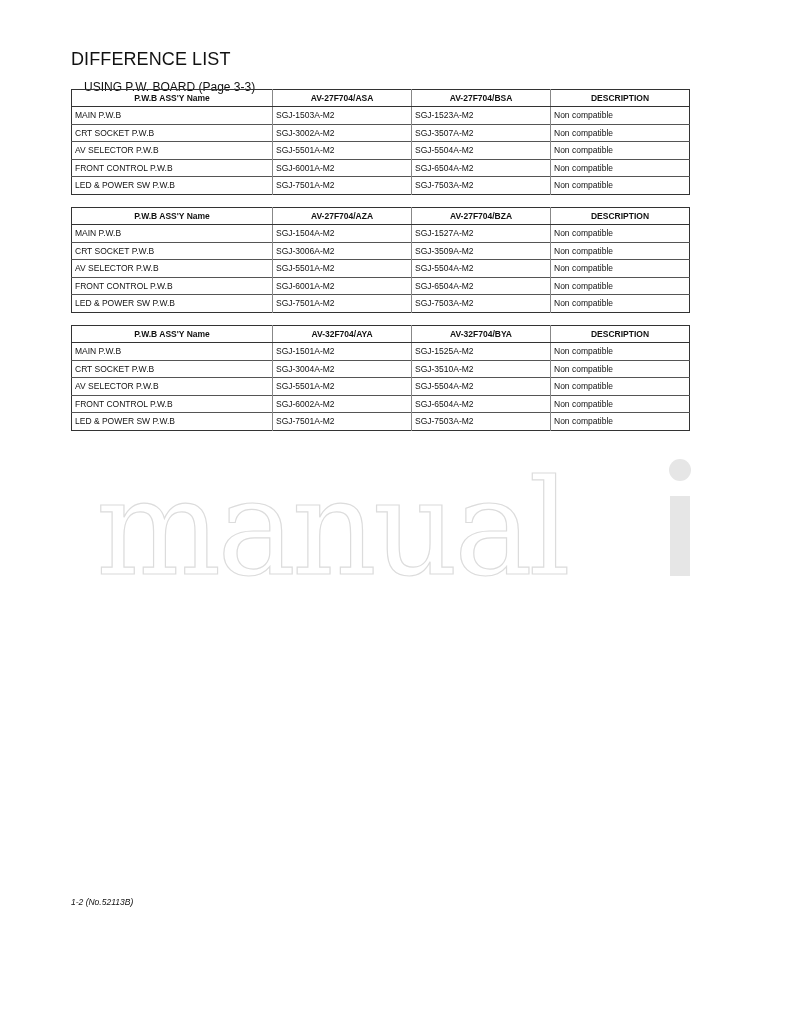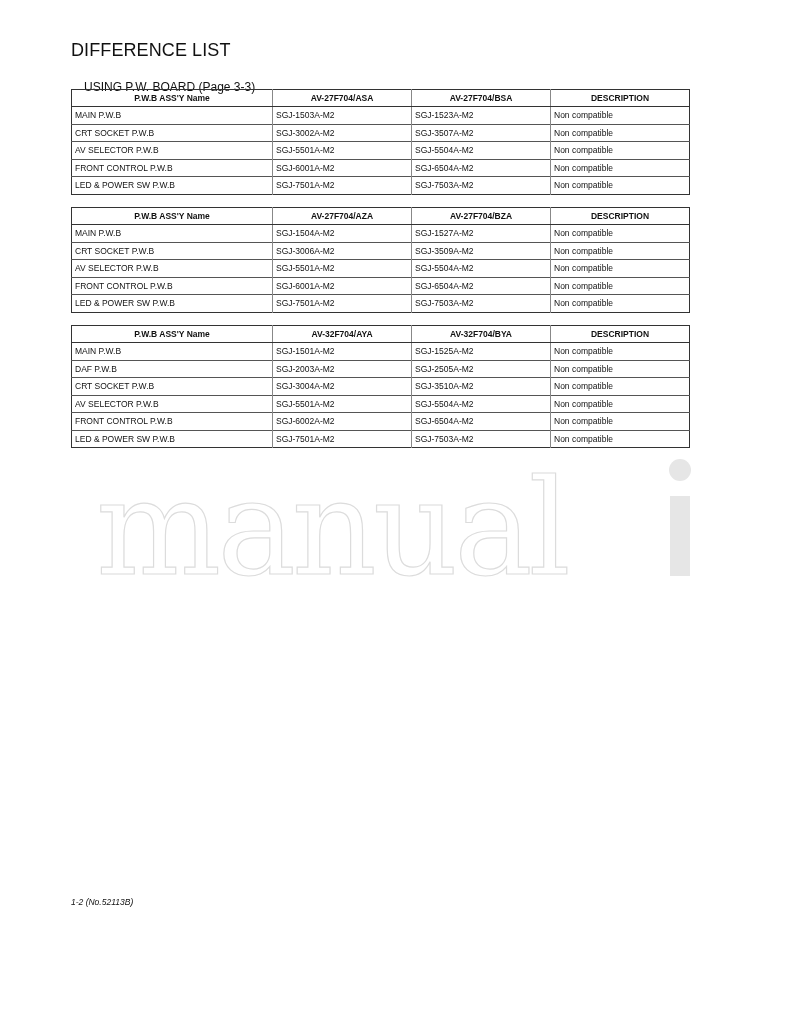--- a/index.html
+++ b/index.html
@@ -1,18 +1,18 @@
 <!DOCTYPE html>
 <html><head>
 <meta charset="utf-8">
 <style>
   html, body { margin: 0; padding: 0; background: #ffffff; }
   body { width: 800px; height: 1036px; position: relative; overflow: hidden;
          font-family: "Liberation Sans", sans-serif; color: #111; }
-  .title { position: absolute; left: 71px; top: 40px; font-size: 18px; letter-spacing: 0.1px; margin: 0; font-weight: normal; }
+  .title { position: absolute; left: 71px; top: 49px; font-size: 18px; letter-spacing: 0.1px; margin: 0; font-weight: normal; }
   .subtitle { position: absolute; left: 71px; top: 67px; font-size: 12px; margin: 13px; font-weight: normal; }
   .tbl { position: absolute; left: 71px; width: 618px; border-collapse: collapse; table-layout: fixed;
          font-size: 8.5px; border: 1.5px solid #333; }
   .tbl col.c1 { width: 201px; }
   .tbl col.c2 { width: 139px; }
   .tbl col.c3 { width: 139px; }
   .tbl col.c4 { width: 139px; }
   .tbl th { font-weight: bold; text-align: center; height: 16px; padding: 0;
             border-left: 1px solid #888; border-bottom: 1.5px solid #333; }
   .tbl td { height: 16.5px; padding: 0 0 0 3px; text-align: left;
@@ -144,26 +144,20 @@
     </tr>
   </thead>
   <tbody>
     <tr>
       <td>MAIN P.W.B</td>
       <td>SGJ-1501A-M2</td>
       <td>SGJ-1525A-M2</td>
       <td>Non compatible</td>
     </tr>
     <tr>
-      <td>DAF P.W.B</td>
-      <td>SGJ-2003A-M2</td>
-      <td>SGJ-2505A-M2</td>
-      <td>Non compatible</td>
-    </tr>
-    <tr>
       <td>CRT SOCKET P.W.B</td>
       <td>SGJ-3004A-M2</td>
       <td>SGJ-3510A-M2</td>
       <td>Non compatible</td>
     </tr>
     <tr>
       <td>AV SELECTOR P.W.B</td>
       <td>SGJ-5501A-M2</td>
       <td>SGJ-5504A-M2</td>
       <td>Non compatible</td>

